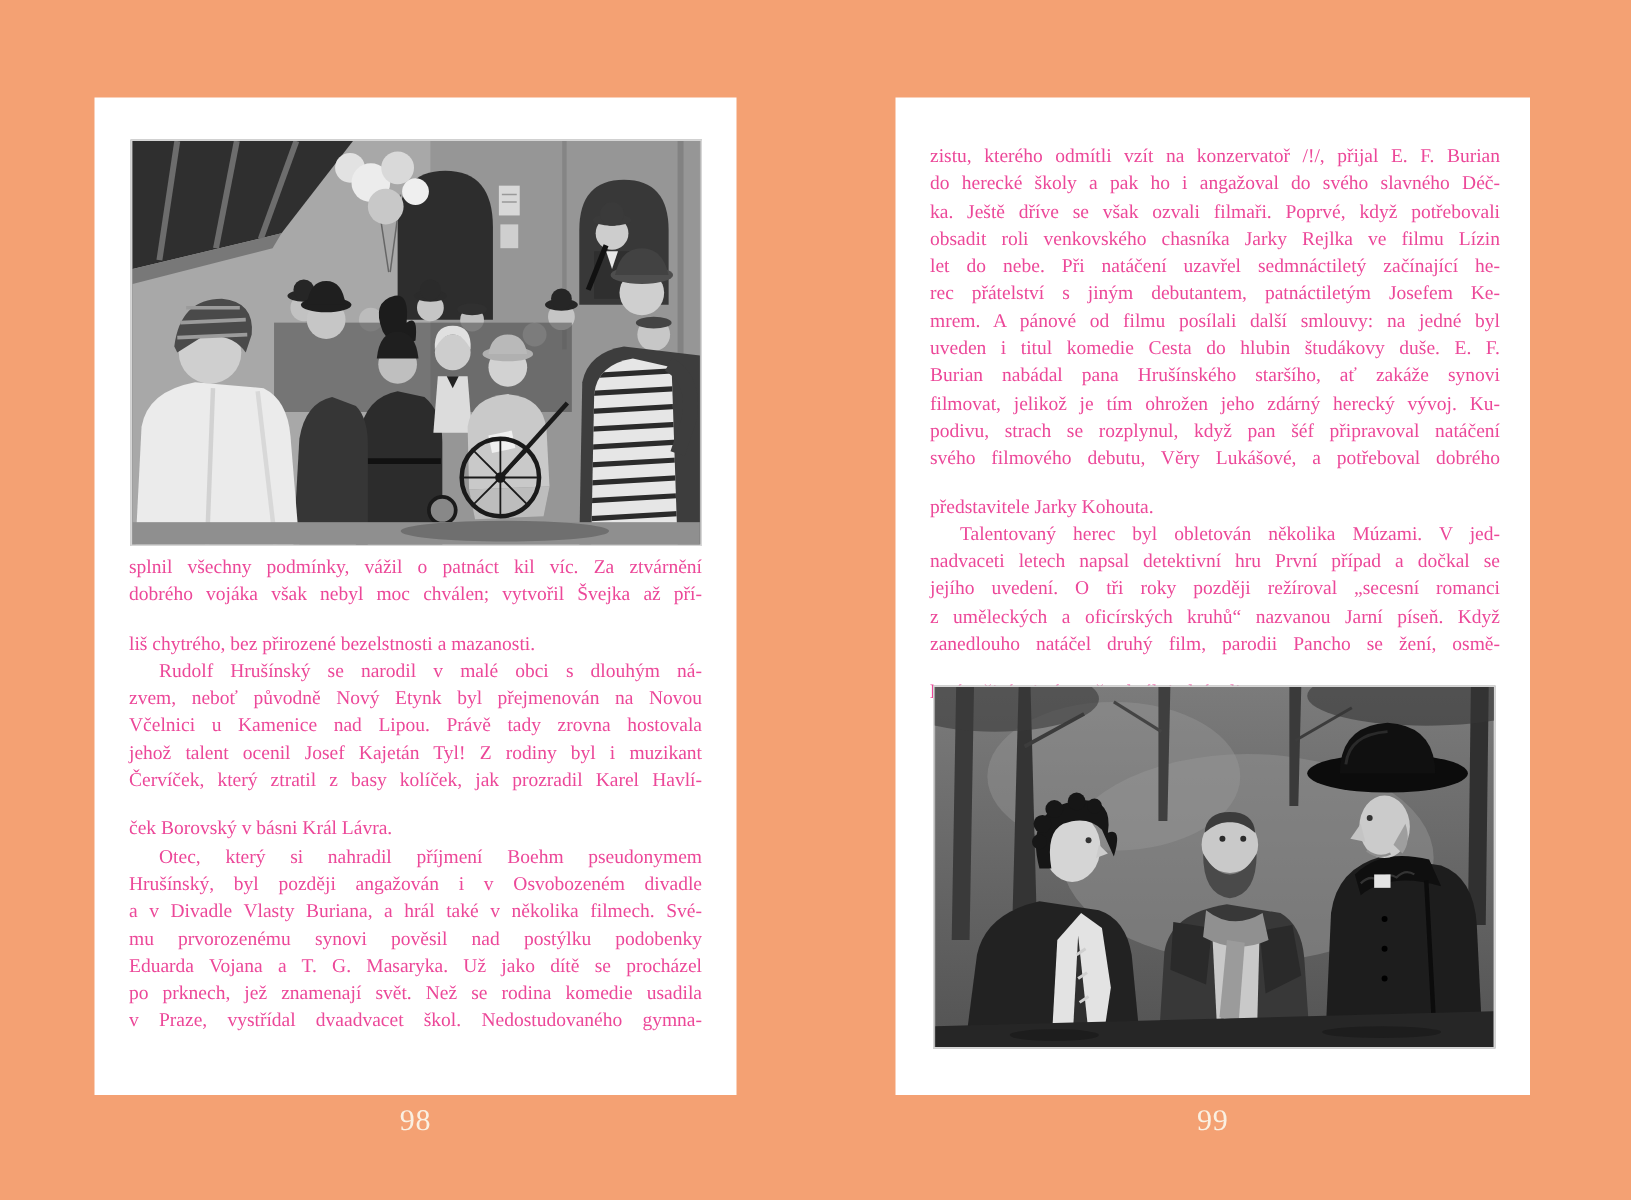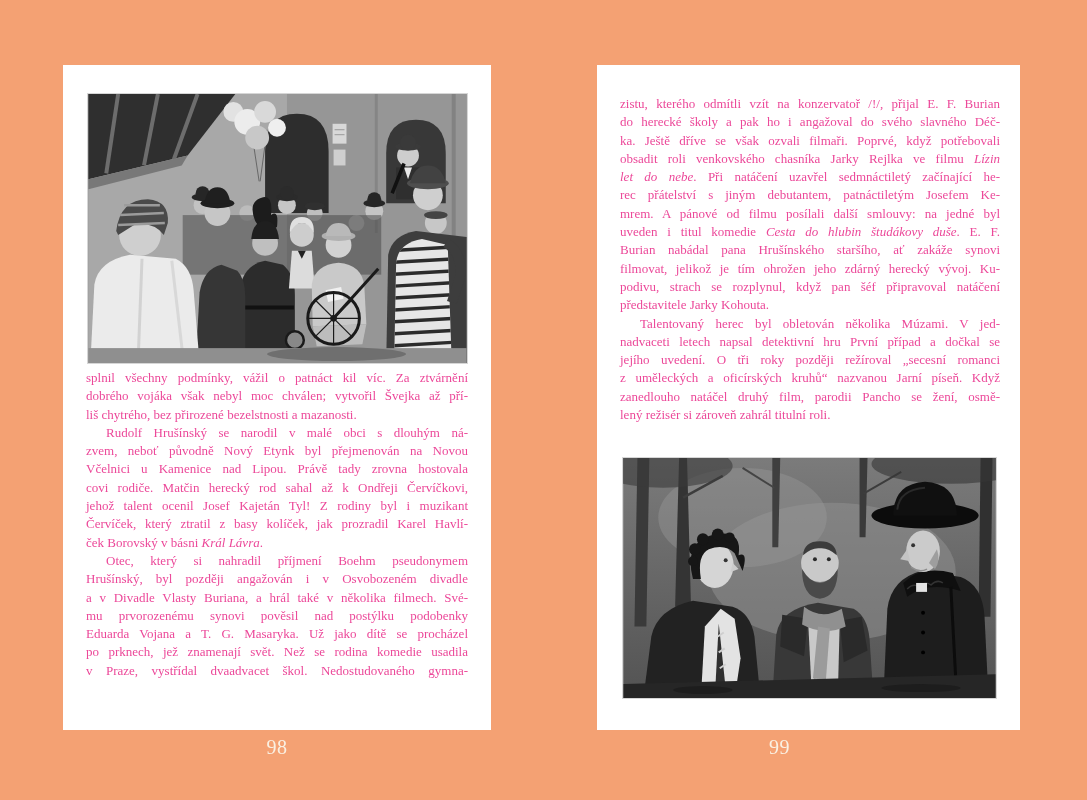--- a/index.html
+++ b/index.html
@@ -21,29 +21,29 @@
   .photo-left{left:24px;top:28px;width:381px;height:271px;}
   .photo-right{left:25px;top:392px;width:375px;height:242px;}
   .textblock{
     position:absolute;color:#ec4899;font-size:13px;line-height:18.3px;
   }
   .textblock-left{left:23px;top:304px;width:382px;}
   .textblock-right{left:23px;top:30px;width:380px;}
   .line{
     text-align:justify;text-align-last:justify;
   }
-  .line.para-end{text-align-last:left;}
+  .line.para-end{text-align-last:left;margin-top:14px;}
   .line.indent{text-indent:20px;}
-  .it{font-style:italic;}
+  .it{}
   .pagenum{
     position:absolute;top:736px;height:22px;text-align:center;
     color:#FAF0E2;font-size:20px;letter-spacing:0.5px;
   }
   .pagenum-left{left:63px;width:428px;}
-  .pagenum-right{left:568px;width:423px;}
+  .pagenum-right{left:597px;width:423px;}
 </style>
 </head>
 <body>
 
 <div>
 
   <div class="page page-left">
     <figure class="photo photo-left">
       <svg viewBox="0 0 381 271" xmlns="http://www.w3.org/2000/svg">
         <defs>
@@ -197,21 +197,20 @@
         <ellipse cx="250" cy="262" rx="70" ry="7" fill="#6f6f6f"></ellipse>
       </svg>
     </figure>
     <div class="textblock textblock-left">
         <div class="line"><span>splnil všechny podmínky, vážil o patnáct kil víc. Za ztvárnění</span></div>
         <div class="line"><span>dobrého vojáka však nebyl moc chválen; vytvořil Švejka až pří-</span></div>
         <div class="line para-end"><span>liš chytrého, bez přirozené bezelstnosti a mazanosti.</span></div>
         <div class="line indent"><span>Rudolf Hrušínský se narodil v malé obci s dlouhým ná-</span></div>
         <div class="line"><span>zvem, neboť původně Nový Etynk byl přejmenován na Novou</span></div>
         <div class="line"><span>Včelnici u Kamenice nad Lipou. Právě tady zrovna hostovala</span></div>
-        <div class="line"><span>covi rodiče. Matčin herecký rod sahal až k Ondřeji Červíčkovi,</span></div>
         <div class="line"><span>jehož talent ocenil Josef Kajetán Tyl! Z rodiny byl i muzikant</span></div>
         <div class="line"><span>Červíček, který ztratil z basy kolíček, jak prozradil Karel Havlí-</span></div>
         <div class="line para-end"><span>ček Borovský v básni </span><span class="it">Král Lávra</span><span>.</span></div>
         <div class="line indent"><span>Otec, který si nahradil příjmení Boehm pseudonymem</span></div>
         <div class="line"><span>Hrušínský, byl později angažován i v Osvobozeném divadle</span></div>
         <div class="line"><span>a v Divadle Vlasty Buriana, a hrál také v několika filmech. Své-</span></div>
         <div class="line"><span>mu prvorozenému synovi pověsil nad postýlku podobenky</span></div>
         <div class="line"><span>Eduarda Vojana a T. G. Masaryka. Už jako dítě se procházel</span></div>
         <div class="line"><span>po prknech, jež znamenají svět. Než se rodina komedie usadila</span></div>
         <div class="line"><span>v Praze, vystřídal dvaadvacet škol. Nedostudovaného gymna-</span></div>
@@ -225,20 +224,21 @@
         <div class="line"><span>do herecké školy a pak ho i angažoval do svého slavného Déč-</span></div>
         <div class="line"><span>ka. Ještě dříve se však ozvali filmaři. Poprvé, když potřebovali</span></div>
         <div class="line"><span>obsadit roli venkovského chasníka Jarky Rejlka ve filmu </span><span class="it">Lízin</span></div>
         <div class="line"><span class="it">let do nebe</span><span>. Při natáčení uzavřel sedmnáctiletý začínající he-</span></div>
         <div class="line"><span>rec přátelství s jiným debutantem, patnáctiletým Josefem Ke-</span></div>
         <div class="line"><span>mrem. A pánové od filmu posílali další smlouvy: na jedné byl</span></div>
         <div class="line"><span>uveden i titul komedie </span><span class="it">Cesta do hlubin študákovy duše</span><span>. E. F.</span></div>
         <div class="line"><span>Burian nabádal pana Hrušínského staršího, ať zakáže synovi</span></div>
         <div class="line"><span>filmovat, jelikož je tím ohrožen jeho zdárný herecký vývoj. Ku-</span></div>
         <div class="line"><span>podivu, strach se rozplynul, když pan šéf připravoval natáčení</span></div>
+        <div class="line"><span>svého filmového debutu, Věry Lukášové, a potřeboval dobrého</span></div>
         <div class="line para-end"><span>představitele Jarky Kohouta.</span></div>
         <div class="line indent"><span>Talentovaný herec byl obletován několika Múzami. V jed-</span></div>
         <div class="line"><span>nadvaceti letech napsal detektivní hru První případ a dočkal se</span></div>
         <div class="line"><span>jejího uvedení. O tři roky později režíroval „secesní romanci</span></div>
         <div class="line"><span>z uměleckých a oficírských kruhů“ nazvanou Jarní píseň. Když</span></div>
         <div class="line"><span>zanedlouho natáčel druhý film, parodii Pancho se žení, osmě-</span></div>
         <div class="line para-end"><span>lený režisér si zároveň zahrál titulní roli.</span></div>
       </div>
     <figure class="photo photo-right">
       <svg viewBox="0 0 375 242" xmlns="http://www.w3.org/2000/svg">

